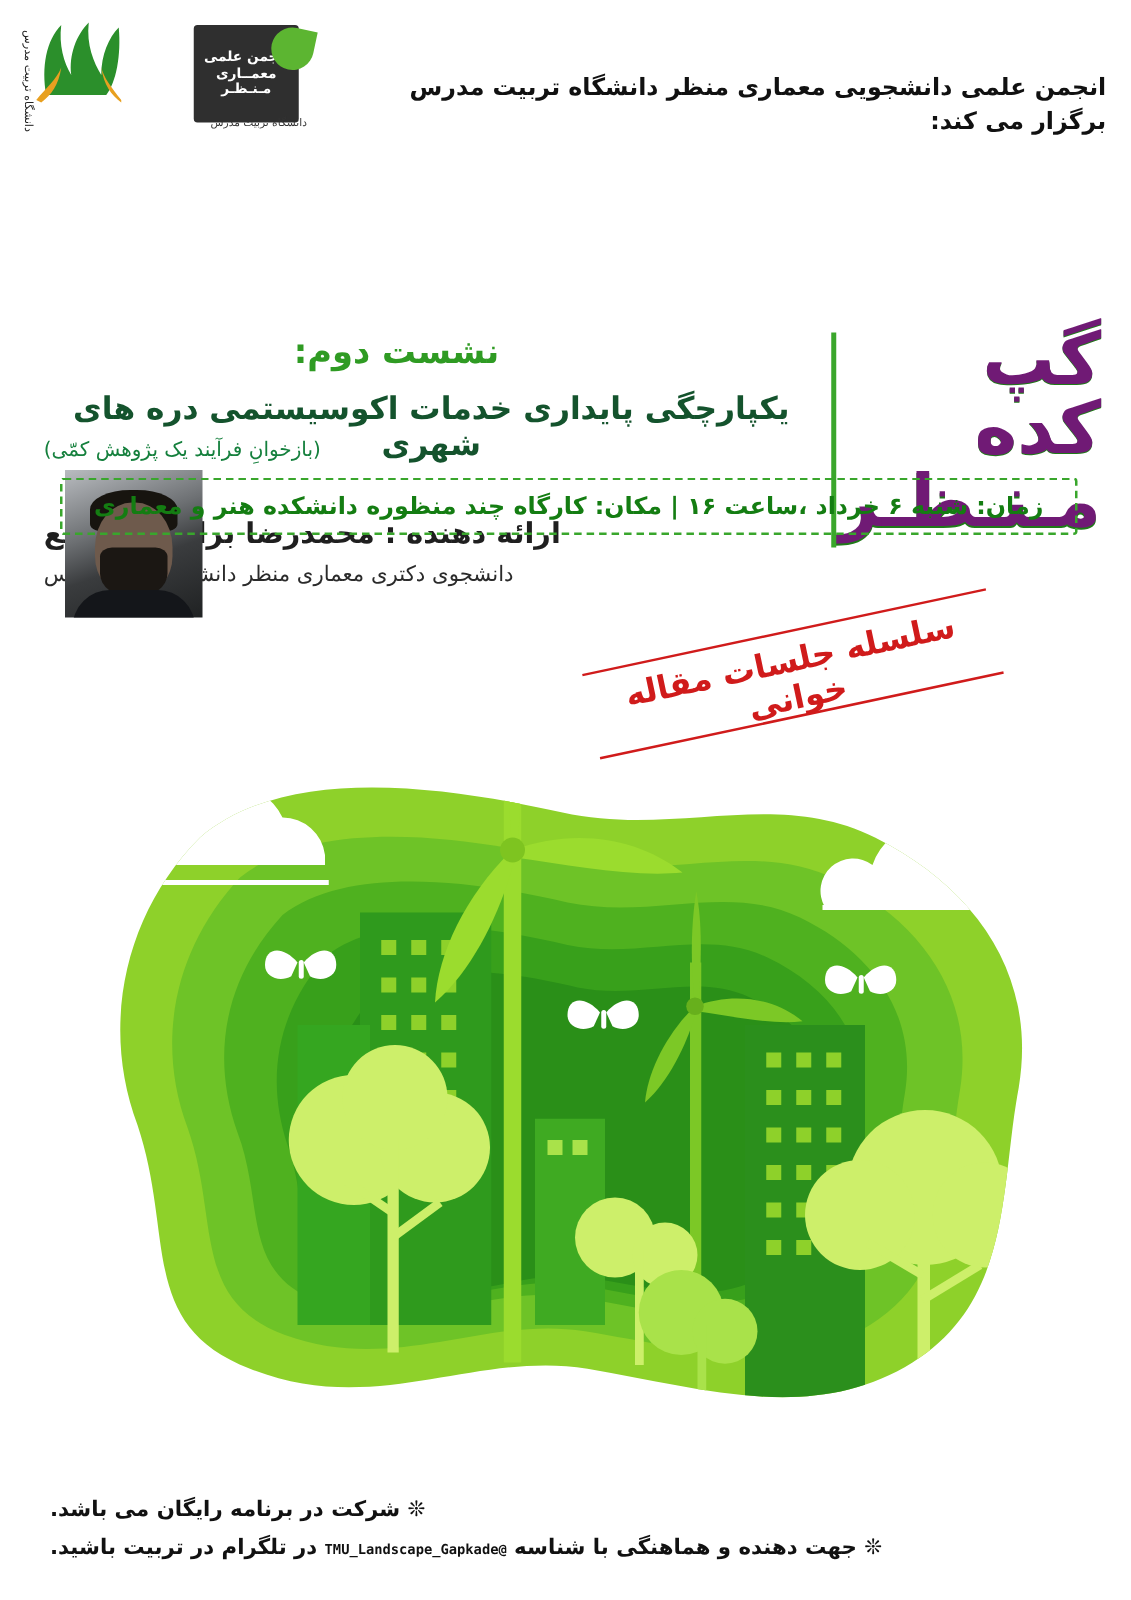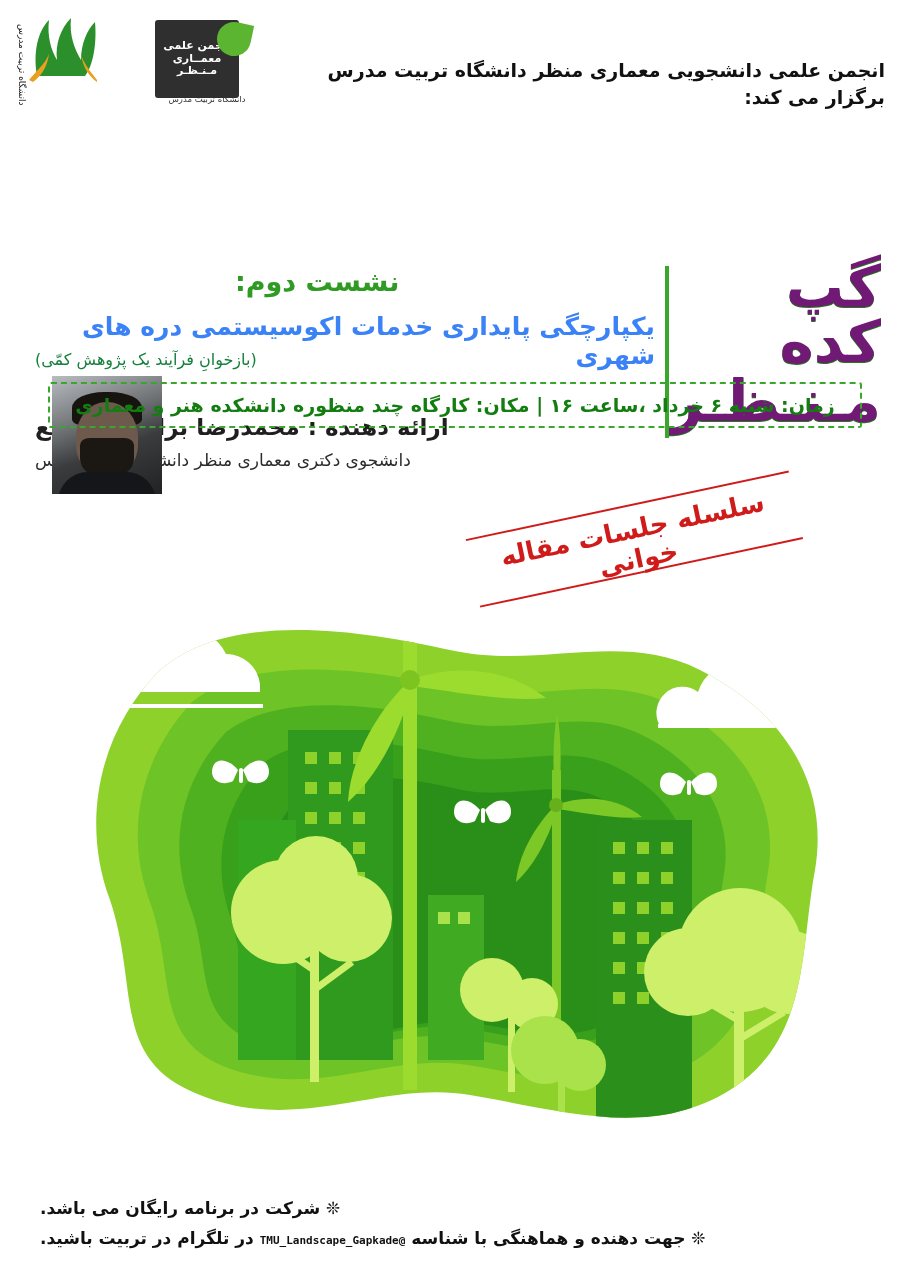--- a/index.html
+++ b/index.html
@@ -66,21 +66,21 @@
   .vsep{
     position:absolute;top:140px;right:236px;width:4px;height:172px;background:#3aa62b;
   }
   .session-no{
     position:absolute;top:140px;right:250px;width:420px;
     text-align:left;direction:rtl;color:#2f9b23;
     font-size:27px;font-weight:bold;
   }
   .subject{
     position:absolute;top:186px;right:250px;width:620px;
-    text-align:right;direction:rtl;color:#3b82f6;
+    text-align:center;direction:rtl;color:#14532d;
     font-size:25px;font-weight:bold;
   }
   .subject-note{
     position:absolute;top:224px;right:250px;width:620px;
     text-align:left;direction:rtl;color:#15803d;
     font-size:16px;
   }
   .presenter{
     position:absolute;top:288px;right:250px;width:620px;
     text-align:left;direction:rtl;color:#1f1f1f;

